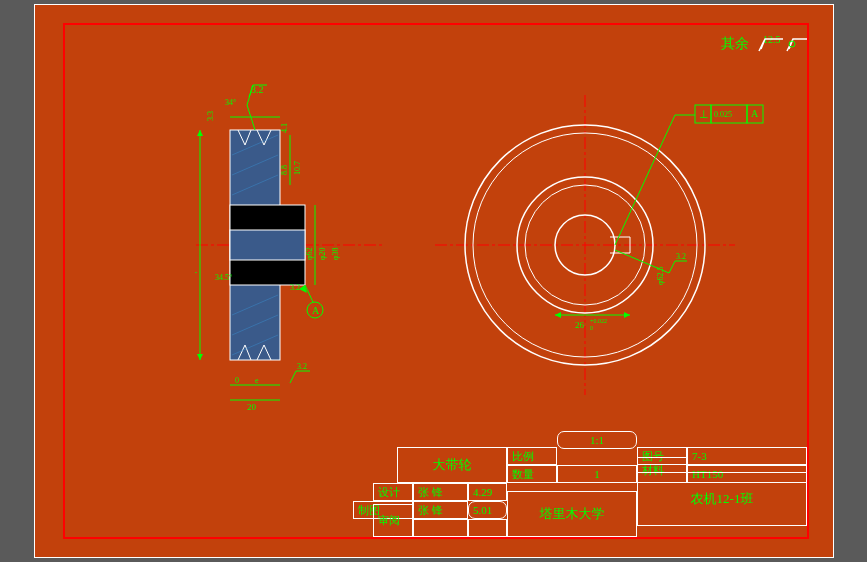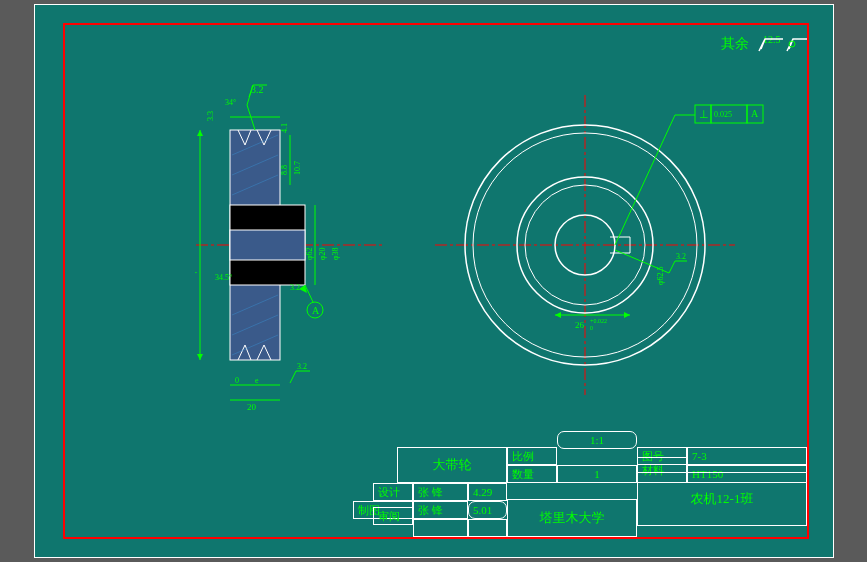--- a/index.html
+++ b/index.html
@@ -1,17 +1,17 @@
 <!DOCTYPE html>
 <html><head>
 <meta charset="utf-8">
 <style>
   * { margin: 0; padding: 0; box-sizing: border-box; }
   body { background: #5a5a5a; font-family: "SimSun", serif; width: 867px; height: 562px; position: relative; }
-  .canvas { position: absolute; left: 34px; top: 4px; width: 800px; height: 554px; background: #0f766e; border: 1px solid #fff; }
+  .canvas { position: absolute; left: 34px; top: 4px; width: 800px; height: 554px; background: #c2410c; border: 1px solid #fff; }
   .frame { position: absolute; left: 28px; top: 18px; width: 746px; height: 516px; border: 2px solid #ff0000; }
   .title-block { position: absolute; right: 0; bottom: 0; }
   .tb-cell { border: 1px solid #fff; color: #00ff00; font-size: 11px; display: flex; align-items: center; justify-content: flex-start; padding: 0 4px; position: absolute; }
   svg { position: absolute; }
   text { font-family: "SimSun", serif; }
   .green { fill: #00ff00; }
   .red { stroke: #ff0000; fill: none; }
   .white { stroke: #fff; fill: none; }
   .cyan { fill: #3a5a8a; stroke: #fff; }
 </style>
@@ -141,22 +141,22 @@
       <div class="tb-cell" style="right:0; bottom:54px; width:120px; height:18px;">HT150</div>
 
       <div class="tb-cell" style="right:394px; bottom:36px; width:40px; height:18px;">设计</div>
       <div class="tb-cell" style="right:339px; bottom:36px; width:55px; height:18px;">张 锋</div>
       <div class="tb-cell" style="right:300px; bottom:36px; width:39px; height:18px;">4.29</div>
 
       <div class="tb-cell" style="right:394px; bottom:18px; width:60px; height:18px;">制图</div>
       <div class="tb-cell" style="right:339px; bottom:18px; width:55px; height:18px;">张 锋</div>
       <div class="tb-cell" style="right:300px; bottom:18px; width:39px; height:18px;border-radius:7px;">5.01</div>
 
-      <div class="tb-cell" style="right:394px; bottom:12px; width:40px; height:18px;">审阅</div>
+      <div class="tb-cell" style="right:394px; bottom:0; width:40px; height:33px;">审阅</div>
       <div class="tb-cell" style="right:339px; bottom:0; width:55px; height:18px;"></div>
       <div class="tb-cell" style="right:300px; bottom:0; width:39px; height:18px;"></div>
 
-      <div class="tb-cell" style="right:170px; bottom:0; width:130px; height:38px; justify-content:center; font-size:13px;">塔里木大学</div>
+      <div class="tb-cell" style="right:170px; bottom:0; width:130px; height:46px; justify-content:center; font-size:13px;">塔里木大学</div>
       <div class="tb-cell" style="right:0; bottom:11px; width:170px; height:54px; justify-content:center; font-size:13px;">农机12-1班</div>
     </div>
 
   </div>
 </div>
 
 </body></html>

